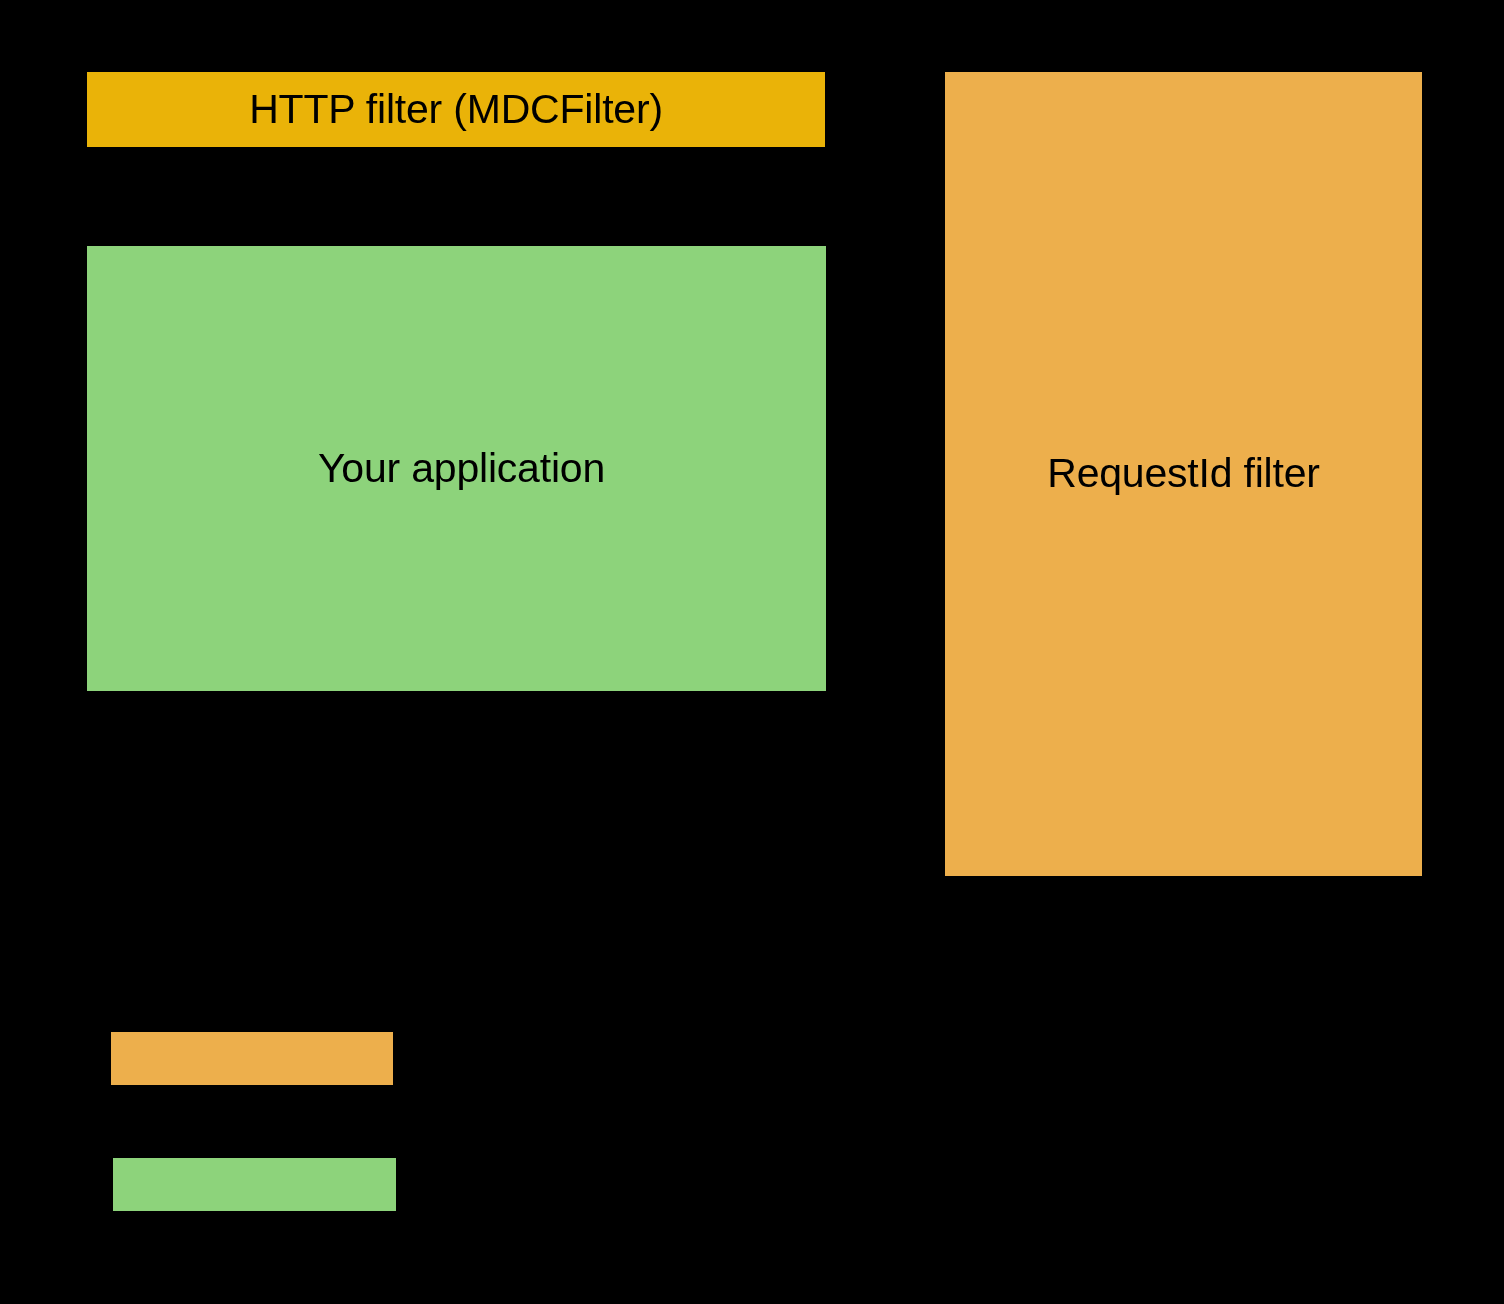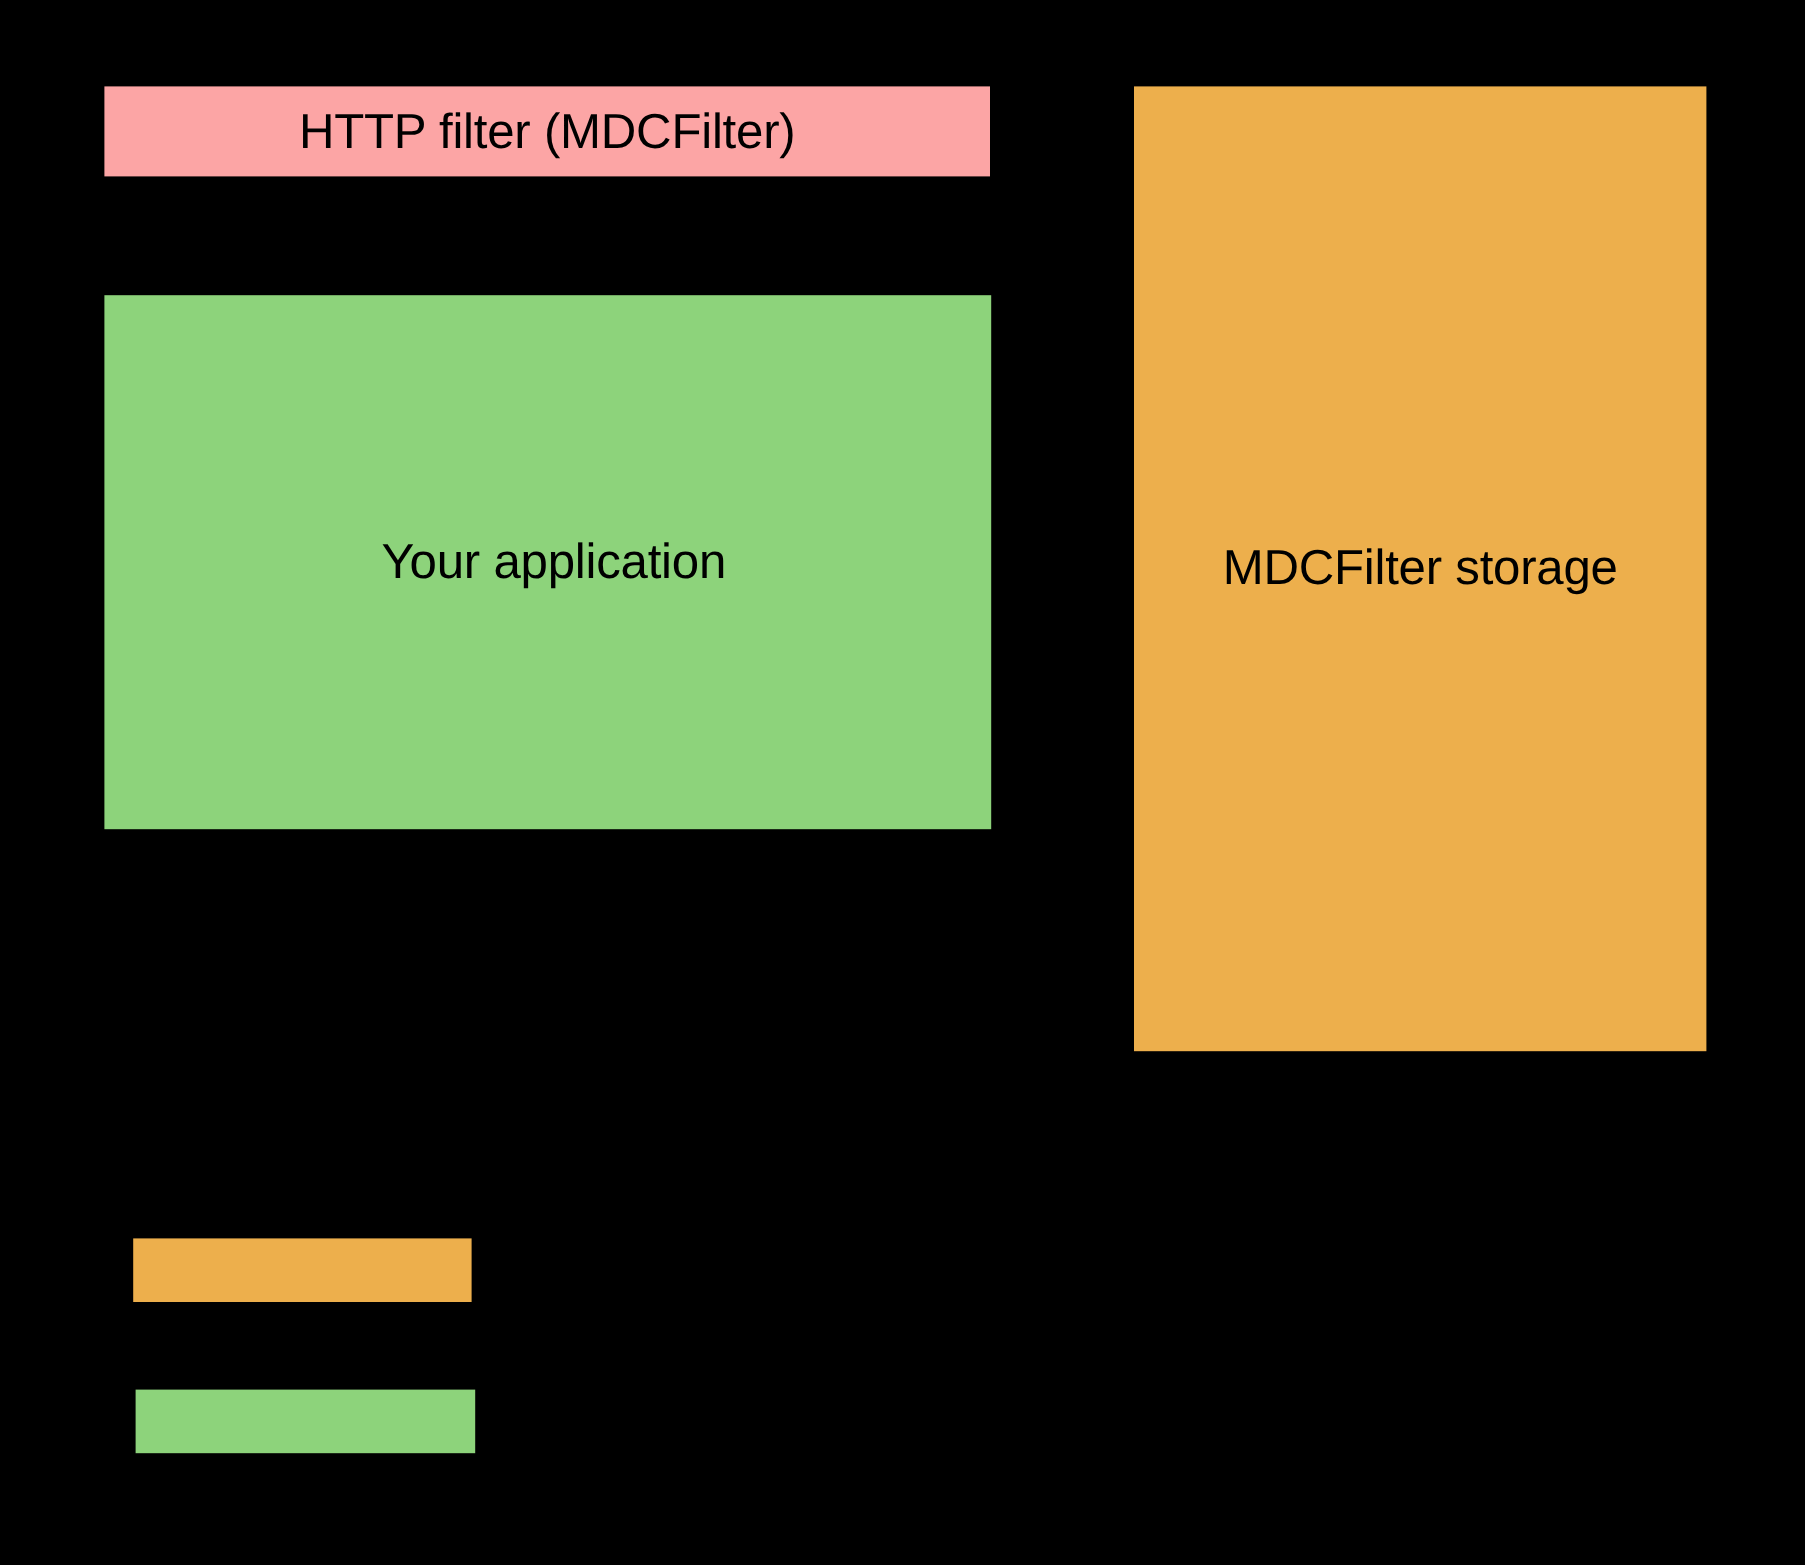--- a/index.html
+++ b/index.html
@@ -46,30 +46,30 @@
   #legend-swatch-orange  { left: 111px; top: 1032px; width: 282px; height: 53px; }
   #legend-swatch-green   { left: 113px; top: 1158px; width: 283px; height: 53px; }
 
   .node-label { pointer-events: none; }
 </style>
 </head>
 <body style="background-color: rgb(0, 0, 0);">
 
 <div id="canvas" style="background-color: rgb(0, 0, 0);">
 
-  <div class="node" id="http-filter-node" style="background-color: #fca5a5; color: rgb(0, 0, 0);">
+  <div class="node" id="http-filter-node" style="background-color: #eab308; color: rgb(0, 0, 0);">
     <span class="node-label">HTTP filter (MDCFilter)</span>
   </div>
 
   <div class="node" id="your-application-node" style="background-color: rgb(141, 211, 123); color: rgb(0, 0, 0);">
     <span class="node-label">Your application</span>
   </div>
 
 
   <div class="node" id="requestid-node" style="background-color: rgb(237, 175, 76); color: rgb(0, 0, 0);">
-    <span class="node-label">MDCFilter storage</span>
+    <span class="node-label">RequestId filter</span>
   </div>
 
   <div class="swatch" id="legend-swatch-orange" style="background-color: rgb(237, 175, 76);"></div>
 
   <div class="swatch" id="legend-swatch-green" style="background-color: rgb(141, 211, 123);"></div>
 
 </div>
 
 </body></html>

